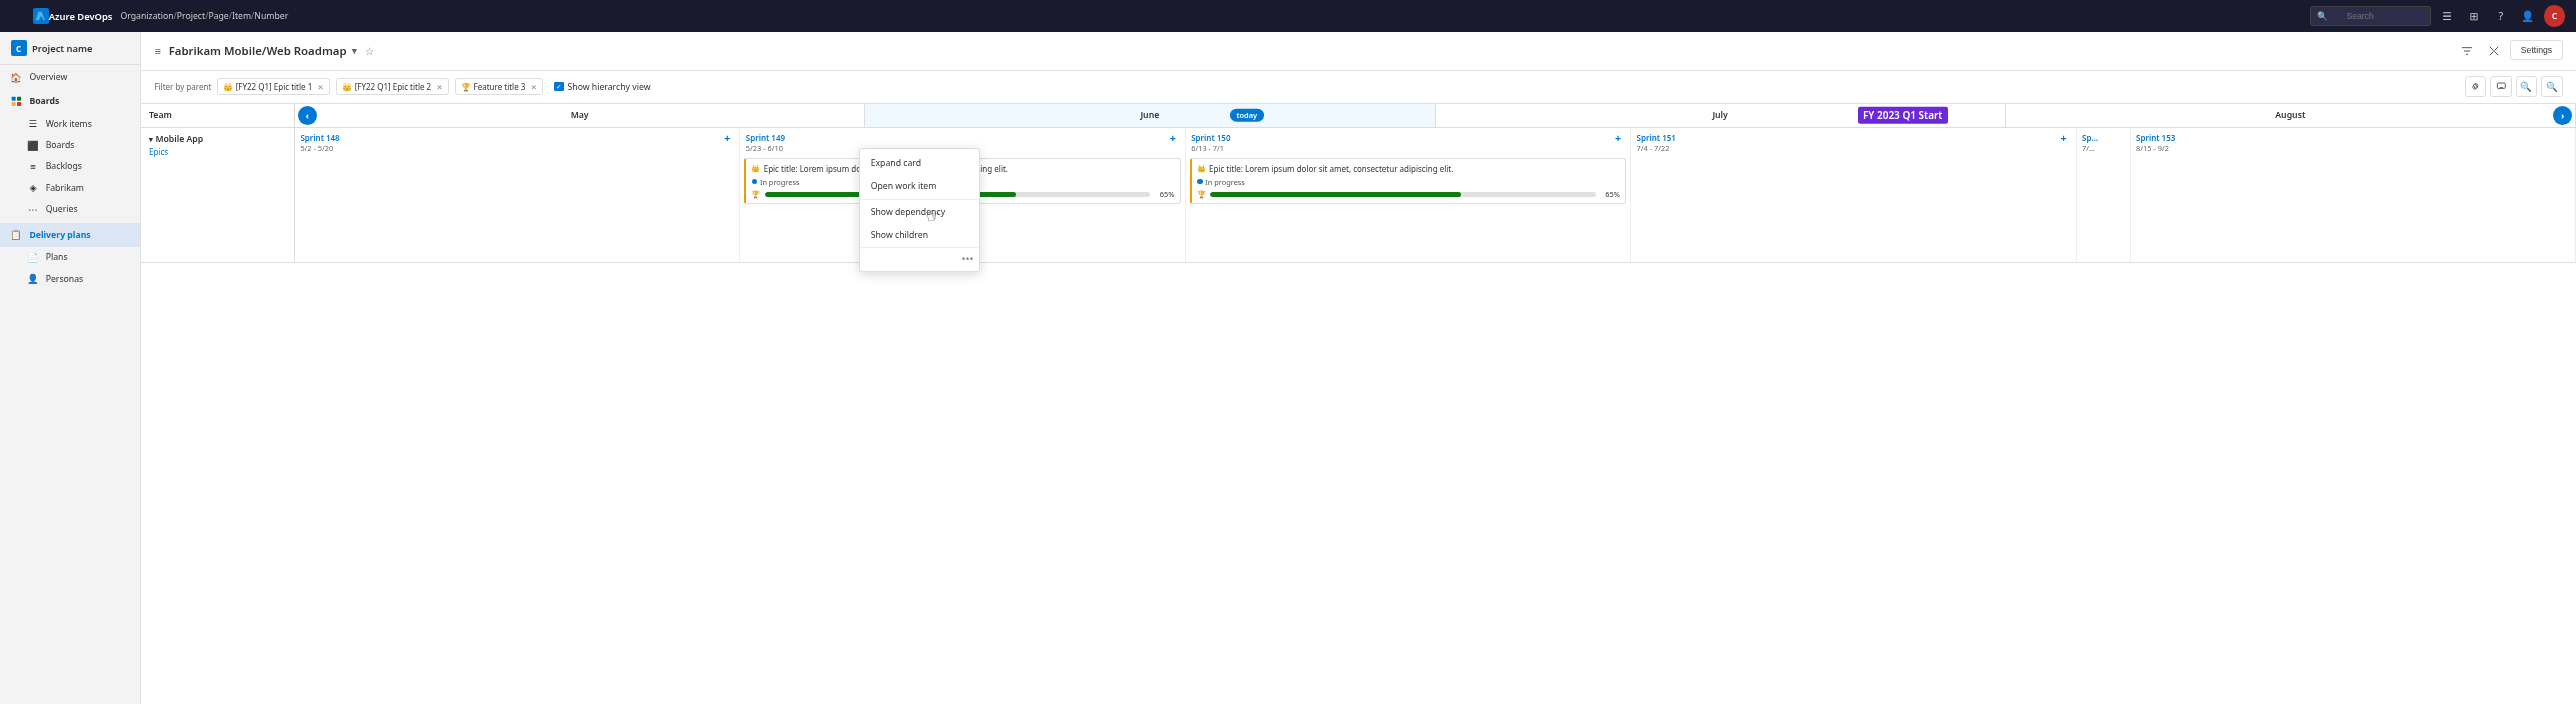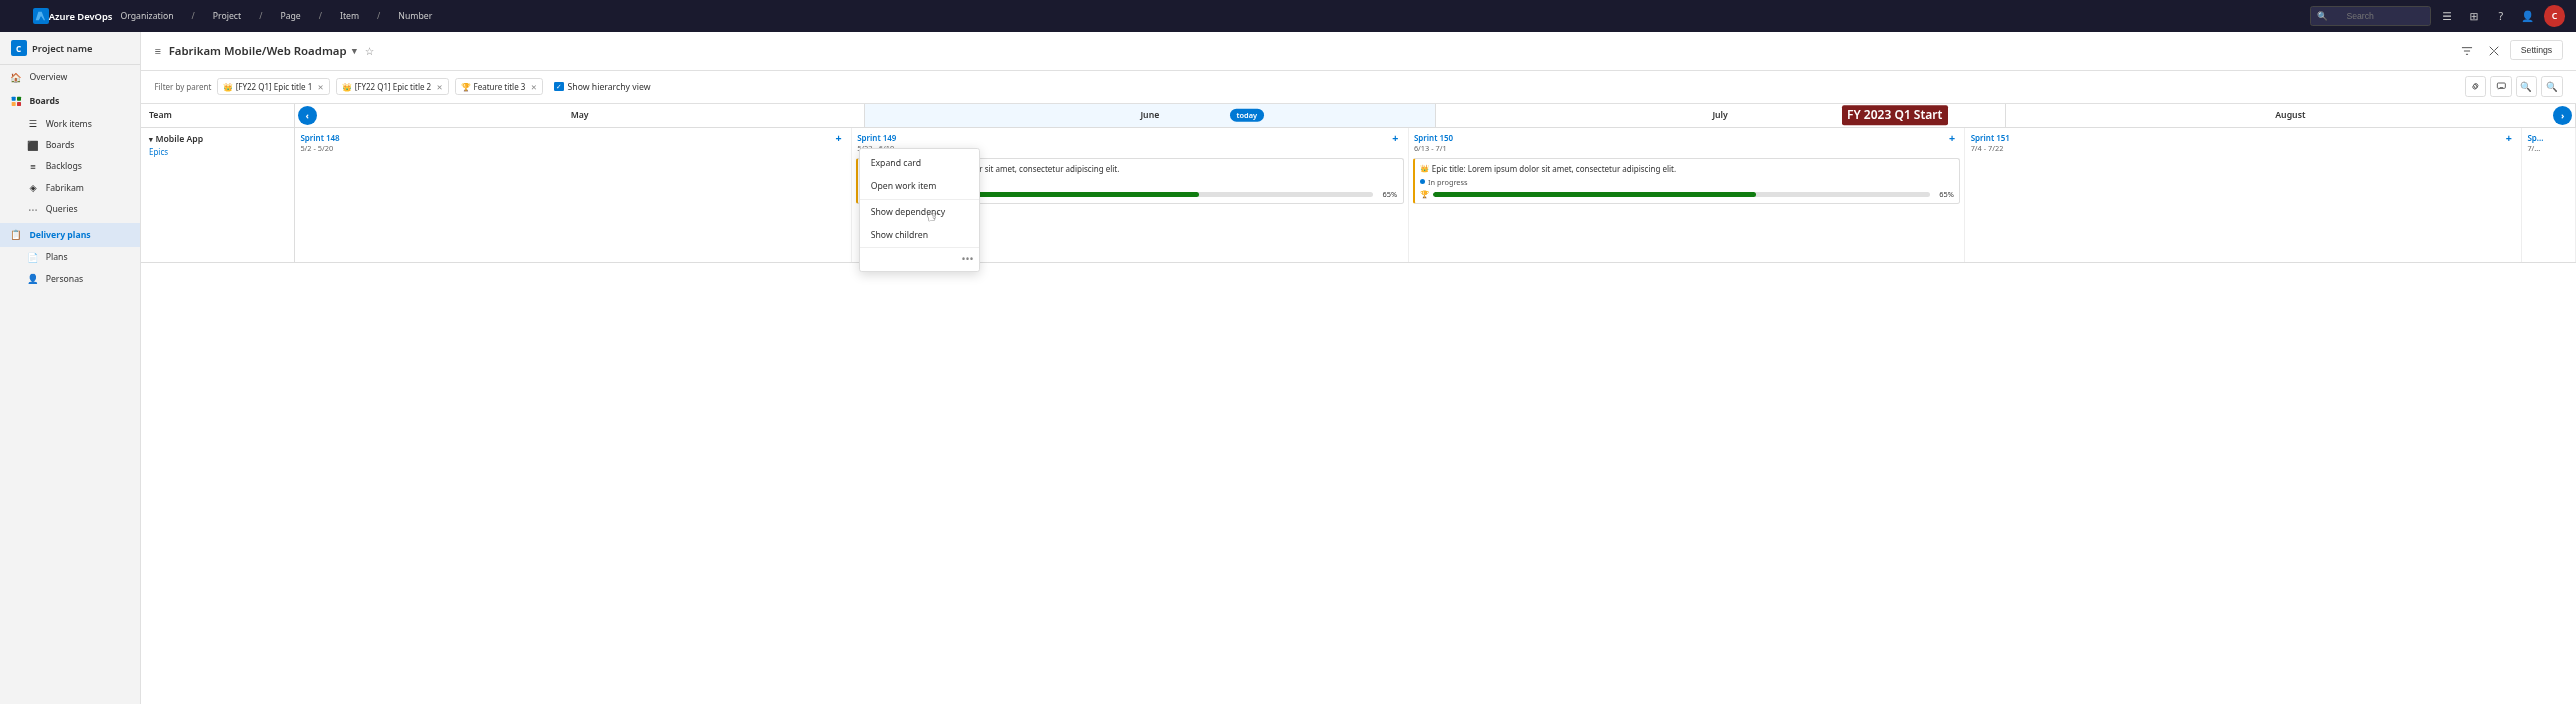--- a/index.html
+++ b/index.html
@@ -28,21 +28,21 @@
     }
     .azure-logo {
       width: 16px; height: 16px;
       background: #0078d4;
       border-radius: 2px;
       display: flex; align-items: center; justify-content: center;
     }
     .breadcrumb {
       display: flex;
       align-items: center;
-      gap: 18px;
+      gap: 0;
       color: #ccc;
       font-size: 8.7px;
       flex: 1;
     }
     .breadcrumb span { color: #ccc; }
     .breadcrumb .sep { color: #888; }
     .top-nav-actions {
       display: flex;
       align-items: center;
       gap: 5.4px;
@@ -313,25 +313,25 @@
       padding: 1.3px 6.7px;
       border-radius: 6.7px;
       font-size: 7.4px;
       font-weight: 600;
       position: absolute;
       top: 50%;
       transform: translateY(-50%);
       white-space: nowrap;
     }
     .fy-marker {
-      background: #7f1d1d;
+      background: #6d28d9;
       color: #fff;
       padding: 1.3px 5.4px;
       border-radius: 2px;
-      font-size: 12px;
+      font-size: 10px;
       font-weight: 600;
       position: absolute;
       top: 50%;
       transform: translateY(-50%);
       white-space: nowrap;
     }
 
     
     .sprint-row {
       display: flex;
@@ -772,20 +772,28 @@
 
             <div class="sprint-col" style="flex:0.5;max-width:54px;">
               <div class="sprint-header">
                 <div>
                   <div class="sprint-name">Sp...</div>
                   <div class="sprint-dates">7/...</div>
                 </div>
               </div>
             </div>
 
+            <div class="sprint-col">
+              <div class="sprint-header">
+                <div>
+                  <div class="sprint-name">Sprint 153</div>
+                  <div class="sprint-dates">8/15 - 9/2</div>
+                </div>
+              </div>
+            </div>
           </div>
         </div>
 
       </div>
     </div>
 
   </main>
 </div>
 
 <div class="context-menu" style="top: 148px; left: 859px;">

